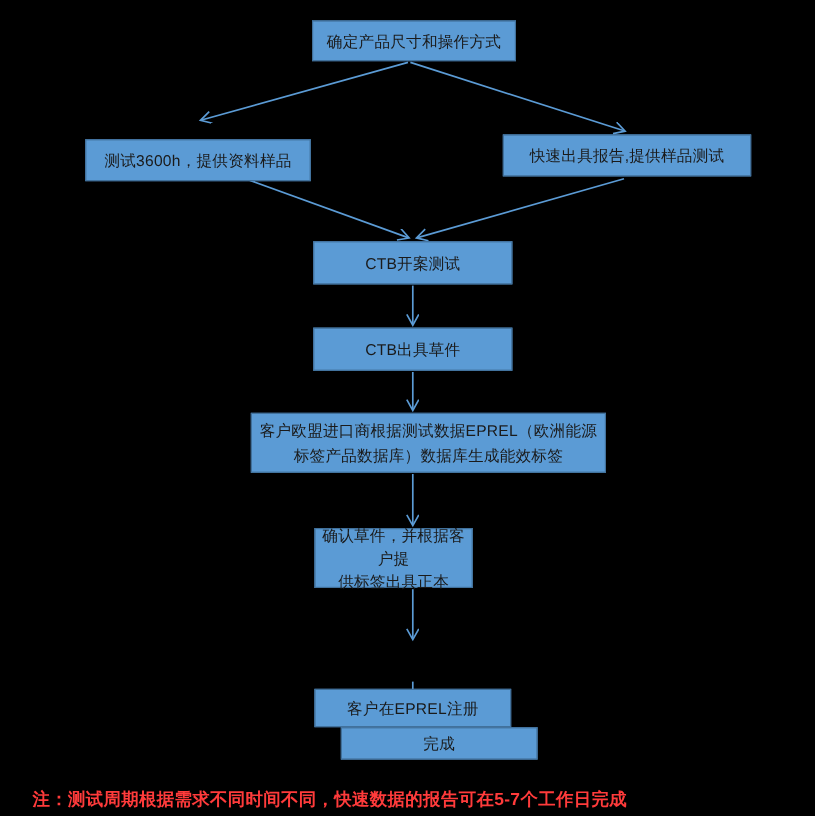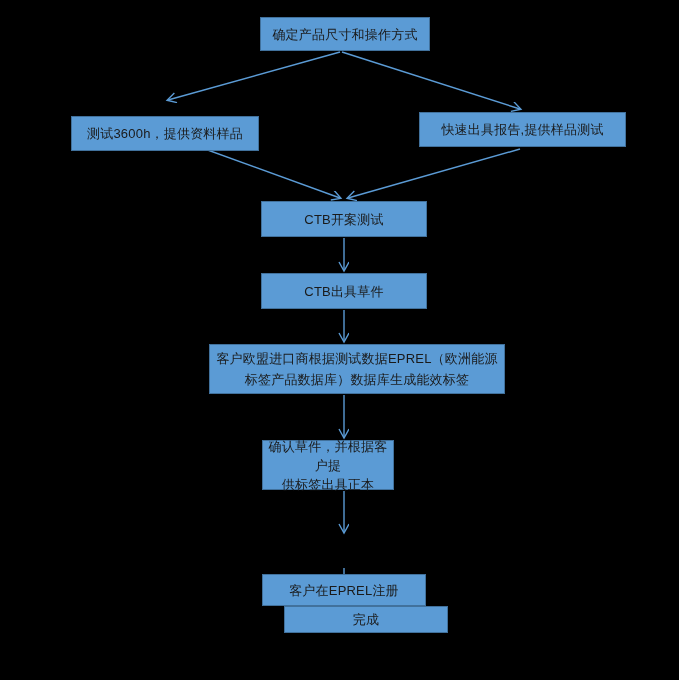--- a/index.html
+++ b/index.html
@@ -132,14 +132,15 @@
   </div>
 
   <div class="node bold" id="n7">
     <span>客户在EPREL注册</span>
   </div>
 
   <div class="node bold" id="n8">
     <span>完成</span>
   </div>
 
+  <div class="footer-note">注：测试周期根据需求不同时间不同，快速数据的报告可在5-7个工作日完成</div>
 
 </div>
 
 </body></html>

